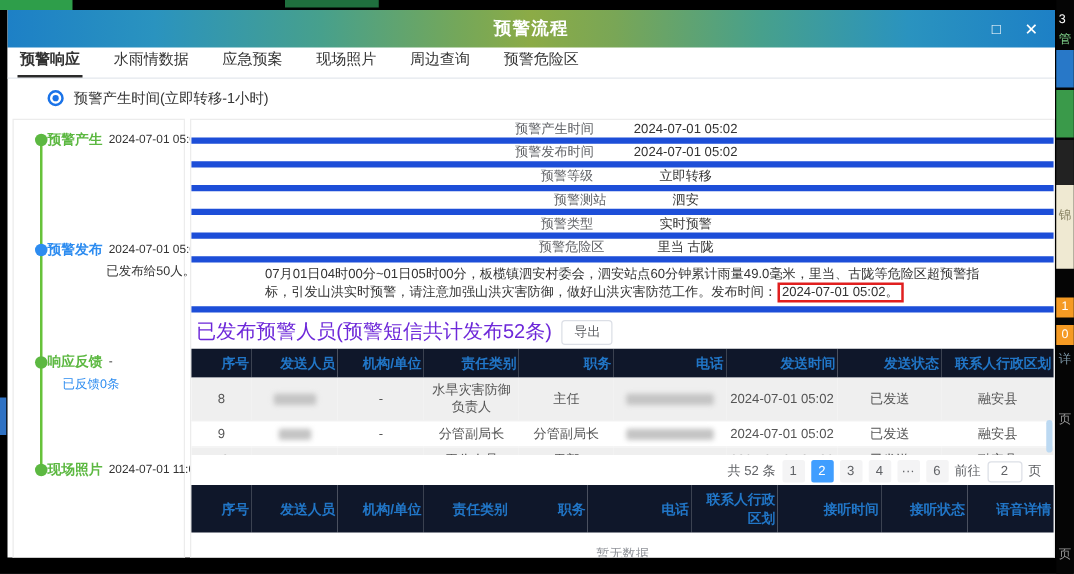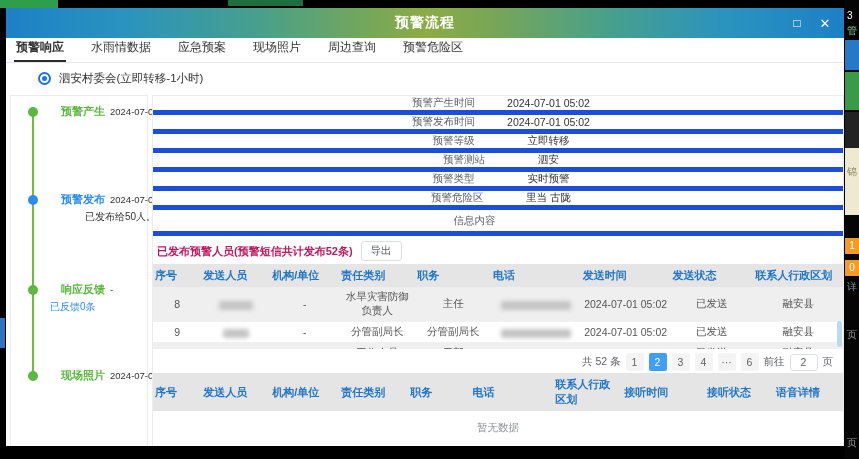--- a/index.html
+++ b/index.html
@@ -45,47 +45,47 @@
 
   
   #timeline-panel { position:absolute; left:4px; top:32px; width:138px; bottom:2px;
     border:1px solid #ececec; background:#fff; }
   #tl-line { position:absolute; left:21px; top:16px; height:264px; width:2px; background:#67c23a; }
   .tl-item { position:absolute; left:0; width:138px; }
   .tl-head { display:flex; align-items:center; }
   .tl-dot { width:10px; height:10px; border-radius:50%; margin-left:17px; flex:0 0 10px; }
   .tl-item.green .tl-dot { background:#5cb841; }
   .tl-item.blue  .tl-dot { background:#2d8cf0; }
-  .tl-label { font-size:11px; font-weight:bold; margin-left:23px; white-space:nowrap; }
+  .tl-label { font-size:11px; font-weight:bold; margin-left:0; white-space:nowrap; }
   .tl-item.green .tl-label { color:#5cb841; }
   .tl-item.blue  .tl-label { color:#2d8cf0; }
   .tl-time { font-size:9.5px; color:#333; margin-left:5px; white-space:nowrap; }
   .tl-sub { font-size:10px; color:#333; margin:3px 0 0 74px; white-space:nowrap; }
   .tl-sub.link { color:#2d8cf0; cursor:pointer;margin-left:39px; }
 
   
   #right-panel { position:absolute; left:146px; top:32px; right:0px; bottom:2px;
     border:1px solid #ececec; background:#fff; overflow:hidden; }
 
   .d-row { display:flex; border-bottom:5px solid #1d4ed8; min-height:16px; align-items:center;justify-content:center; }
   .d-label { width:101px; padding-left:6px; font-size:10.5px; color:#606266; flex:0 0 101px; }
   .d-value { font-size:10.5px; color:#333; }
   #info-row { align-items:flex-start; padding:2px 0 3px; }
   #info-row .d-label { padding-top:2px; }
   #info-text { font-size:10.5px; color:#333; line-height:15px; width:572px; }
   #info-highlight { border:2px solid #e01f1f; padding:0 2px; }
 
   .section-title-row { display:flex; align-items:center; gap:8px; padding:5px 0 3px 4px; }
-  .section-title { font-size:11px; font-weight:bold; color:#be185d; }
+  .section-title { font-size:16px; font-weight:normal; color:#6d28d9; }
   #export-btn { font-size:10.5px; color:#606266; background:#fff; border:1px solid #dcdfe6;
     border-radius:3px; padding:2px 9px; cursor:pointer; }
 
   table { border-collapse:collapse; width:100%; table-layout:fixed; }
-  th { background:#e5e5e5; color:#2176c7; font-size:11px; font-weight:bold;
-    padding:4px 2px; text-align:left; }
+  th { background:#0f172a; color:#2176c7; font-size:11px; font-weight:bold;
+    padding:4px 2px; text-align:right; }
   td { font-size:10.5px; color:#555; text-align:center; padding:3px 2px;
     border-bottom:1px solid #f1f1f1; }
   tr.stripe td { background:#efefef; }
   #sms-body-wrap { position:relative; height:62px; overflow:hidden; }
   #sms-scrollbar { position:absolute; right:1px; top:34px; width:5px; height:26px;
     background:#bcd9f2; border-radius:3px; }
   .blurbar { display:inline-block; height:9px; background:#c4c4c4; border-radius:2px;
     filter:blur(2px); vertical-align:middle; }
 
   .pager { display:flex; justify-content:flex-end; align-items:center; gap:5px;
@@ -134,21 +134,21 @@
     <div class="tab">应急预案</div>
     <div class="tab">现场照片</div>
     <div class="tab">周边查询</div>
     <div class="tab">预警危险区</div>
   </div>
 
   <div id="content">
 
     <div id="radio-row">
       <span class="radio"></span>
-      <span id="radio-label">泗安村委会(立即转移-1小时)</span>
+      <span id="radio-label">预警产生时间(立即转移-1小时)</span>
     </div>
 
     <div id="timeline-panel">
       <div id="tl-line"></div>
       <div class="tl-item green" style="top:8px;">
         <div class="tl-head">
           <span class="tl-dot"></span>
           <span class="tl-label">预警产生</span>
           <span class="tl-time">2024-07-01 05:02</span>
         </div>
@@ -198,21 +198,21 @@
       </div>
       <div class="d-row">
         <span class="d-label">预警类型</span>
         <span class="d-value">实时预警</span>
       </div>
       <div class="d-row">
         <span class="d-label">预警危险区</span>
         <span class="d-value">里当 古陇</span>
       </div>
       <div class="d-row" id="info-row">
-        <span class="d-label">信息内容</span>
+        <span id="info-text"><span>07月01日04时00分~01日05时00分，板榄镇泗安村委会，泗安站点60分钟累计雨量49.0毫米，里当、古陇等危险区超预警指标，引发山洪实时预警，请注意加强山洪灾害防御，做好山洪灾害防范工作。发布时间：</span><span id="info-highlight">2024-07-01 05:02。</span></span>
       </div>
 
       <div class="section-title-row">
         <span class="section-title">已发布预警人员(预警短信共计发布52条)</span>
         <button id="export-btn">导出</button>
       </div>
 
       <table>
         <colgroup>
           <col style="width:7%">

